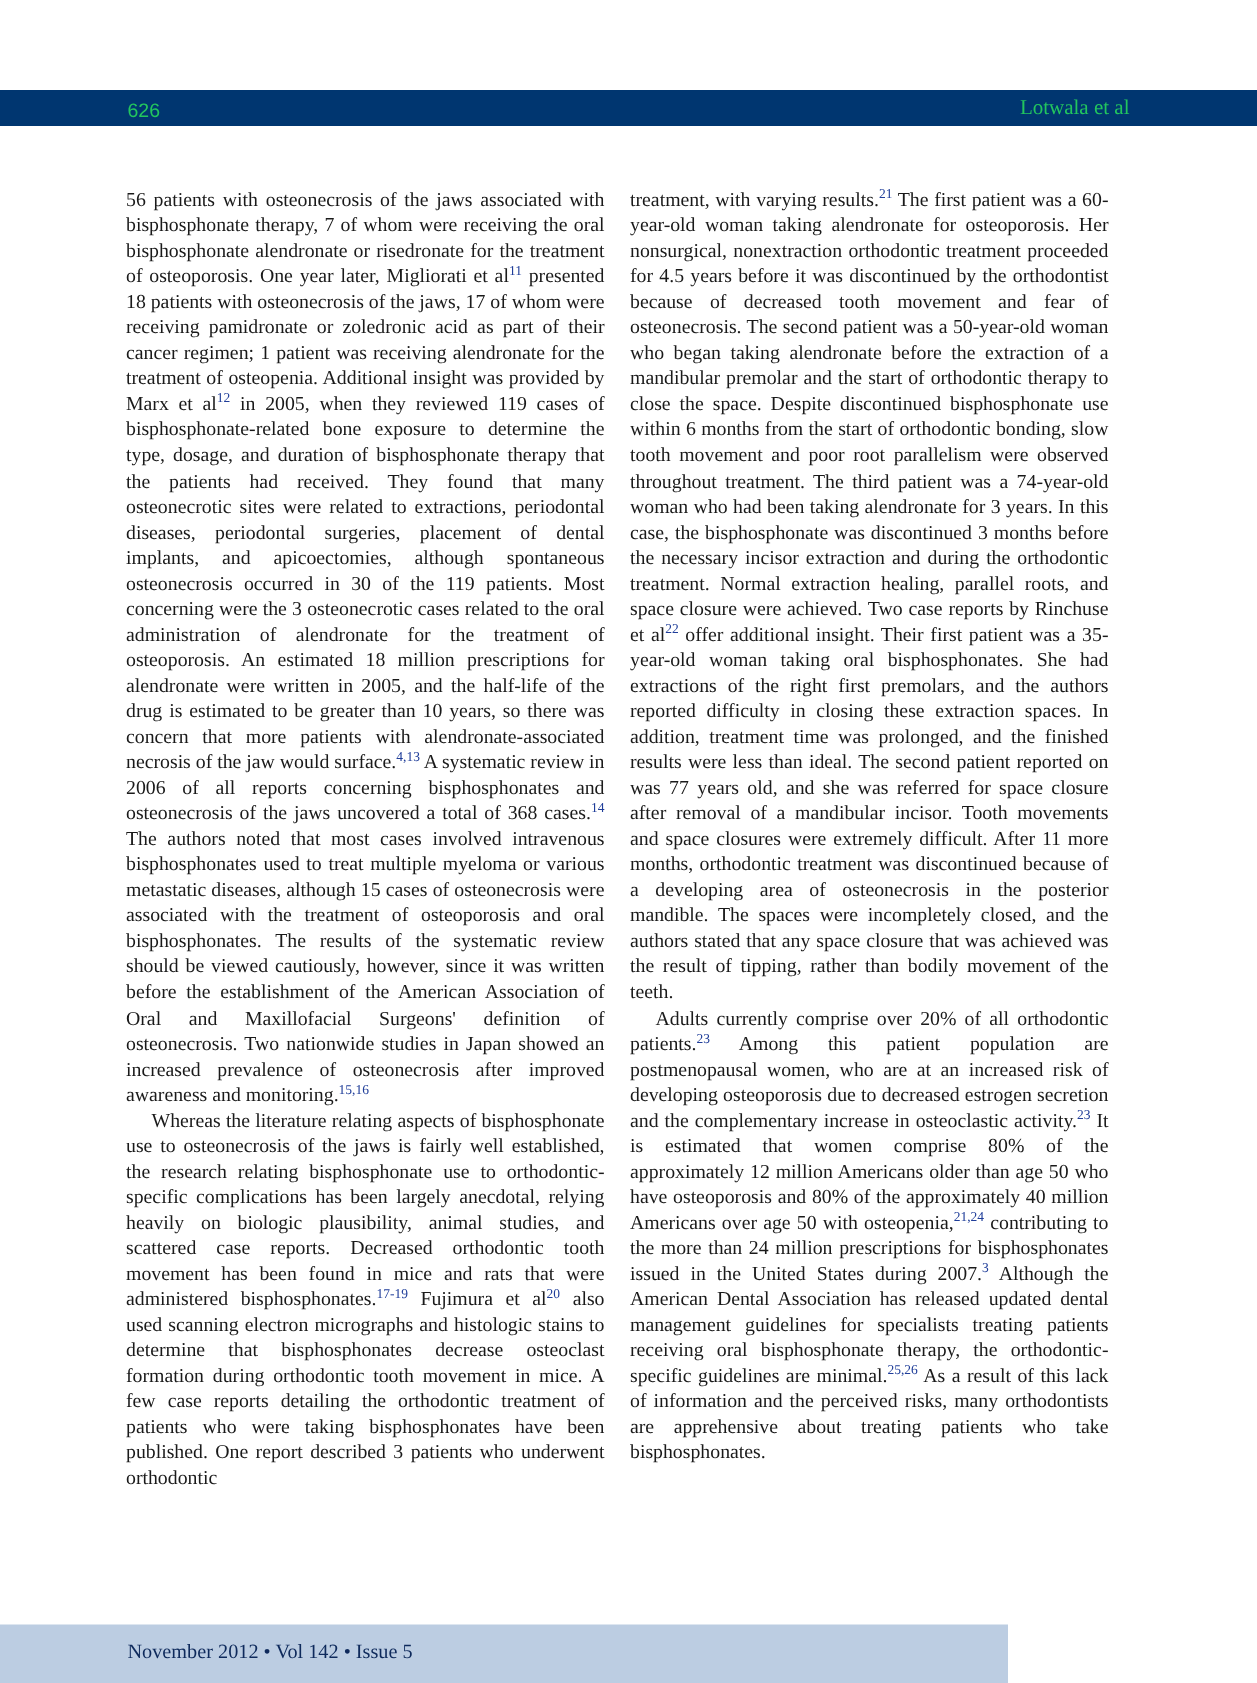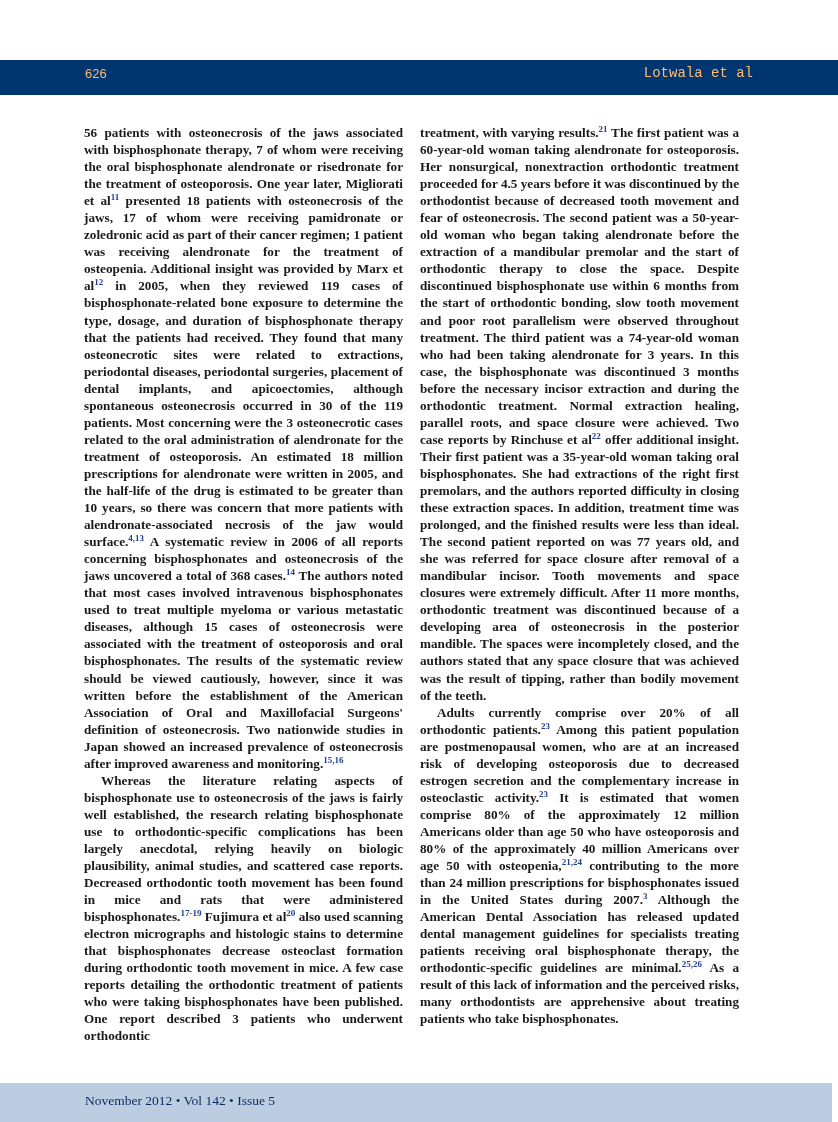--- a/index.html
+++ b/index.html
@@ -1,36 +1,36 @@
 <!DOCTYPE html>
 <html><head>
 <meta charset="utf-8">
 <style>
   html, body { margin: 0; padding: 0; }
   body {
     width: 838px; height: 1122px; background: #ffffff; position: relative; overflow: hidden;
     font-family: "Liberation Serif", "DejaVu Serif", serif; color: #1a1a1a;
   }
   .header-band {
-    position: absolute; left: 0; top: 60px; width: 838px; height: 35px;
-    background: #003670; color: #fdba74;
+    position: absolute; left: 0; top: 60px; width: 838px; height: 24px;
+    background: #003670; color: #22c55e;
   }
   .header-band .pg { position: absolute; left: 85px; top: 6px; font-size: 13px; font-family: "Liberation Sans", sans-serif; }
-  .header-band .auth { position: absolute; right: 85px; top: 5px; font-size: 14px; font-family: Liberation Mono, monospace; }
+  .header-band .auth { position: absolute; right: 85px; top: 5px; font-size: 14px; }
   .col {
     position: absolute; top: 124px; width: 319px;
     font-size: 13.2px; line-height: 17.05px; text-align: justify; hyphens: manual;
   }
   .col.left { left: 84px; }
   .col.right { left: 420px; }
-  .col p { margin: 0; font-weight: bold; }
+  .col p { margin: 0; }
   .col p.indent { text-indent: 17px; }
   .ref { color: #1f3d99; font-size: 9px; vertical-align: 5px; line-height: 0; }
   .footer-band {
-    position: absolute; left: 0; top: 1083px; width: 832px; height: 39px;
+    position: absolute; left: 0; top: 1083px; width: 672px; height: 39px;
     background: #bccde2; color: #0e2a5c; font-size: 13.5px;
   }
   .footer-band .issue { position: absolute; left: 85px; top: 10px; }
   .footer-band .journal { position: absolute; right: 85px; top: 10px; }
 </style>
 </head>
 <body>
 
 <div class="header-band">
   <span class="pg">626</span>

